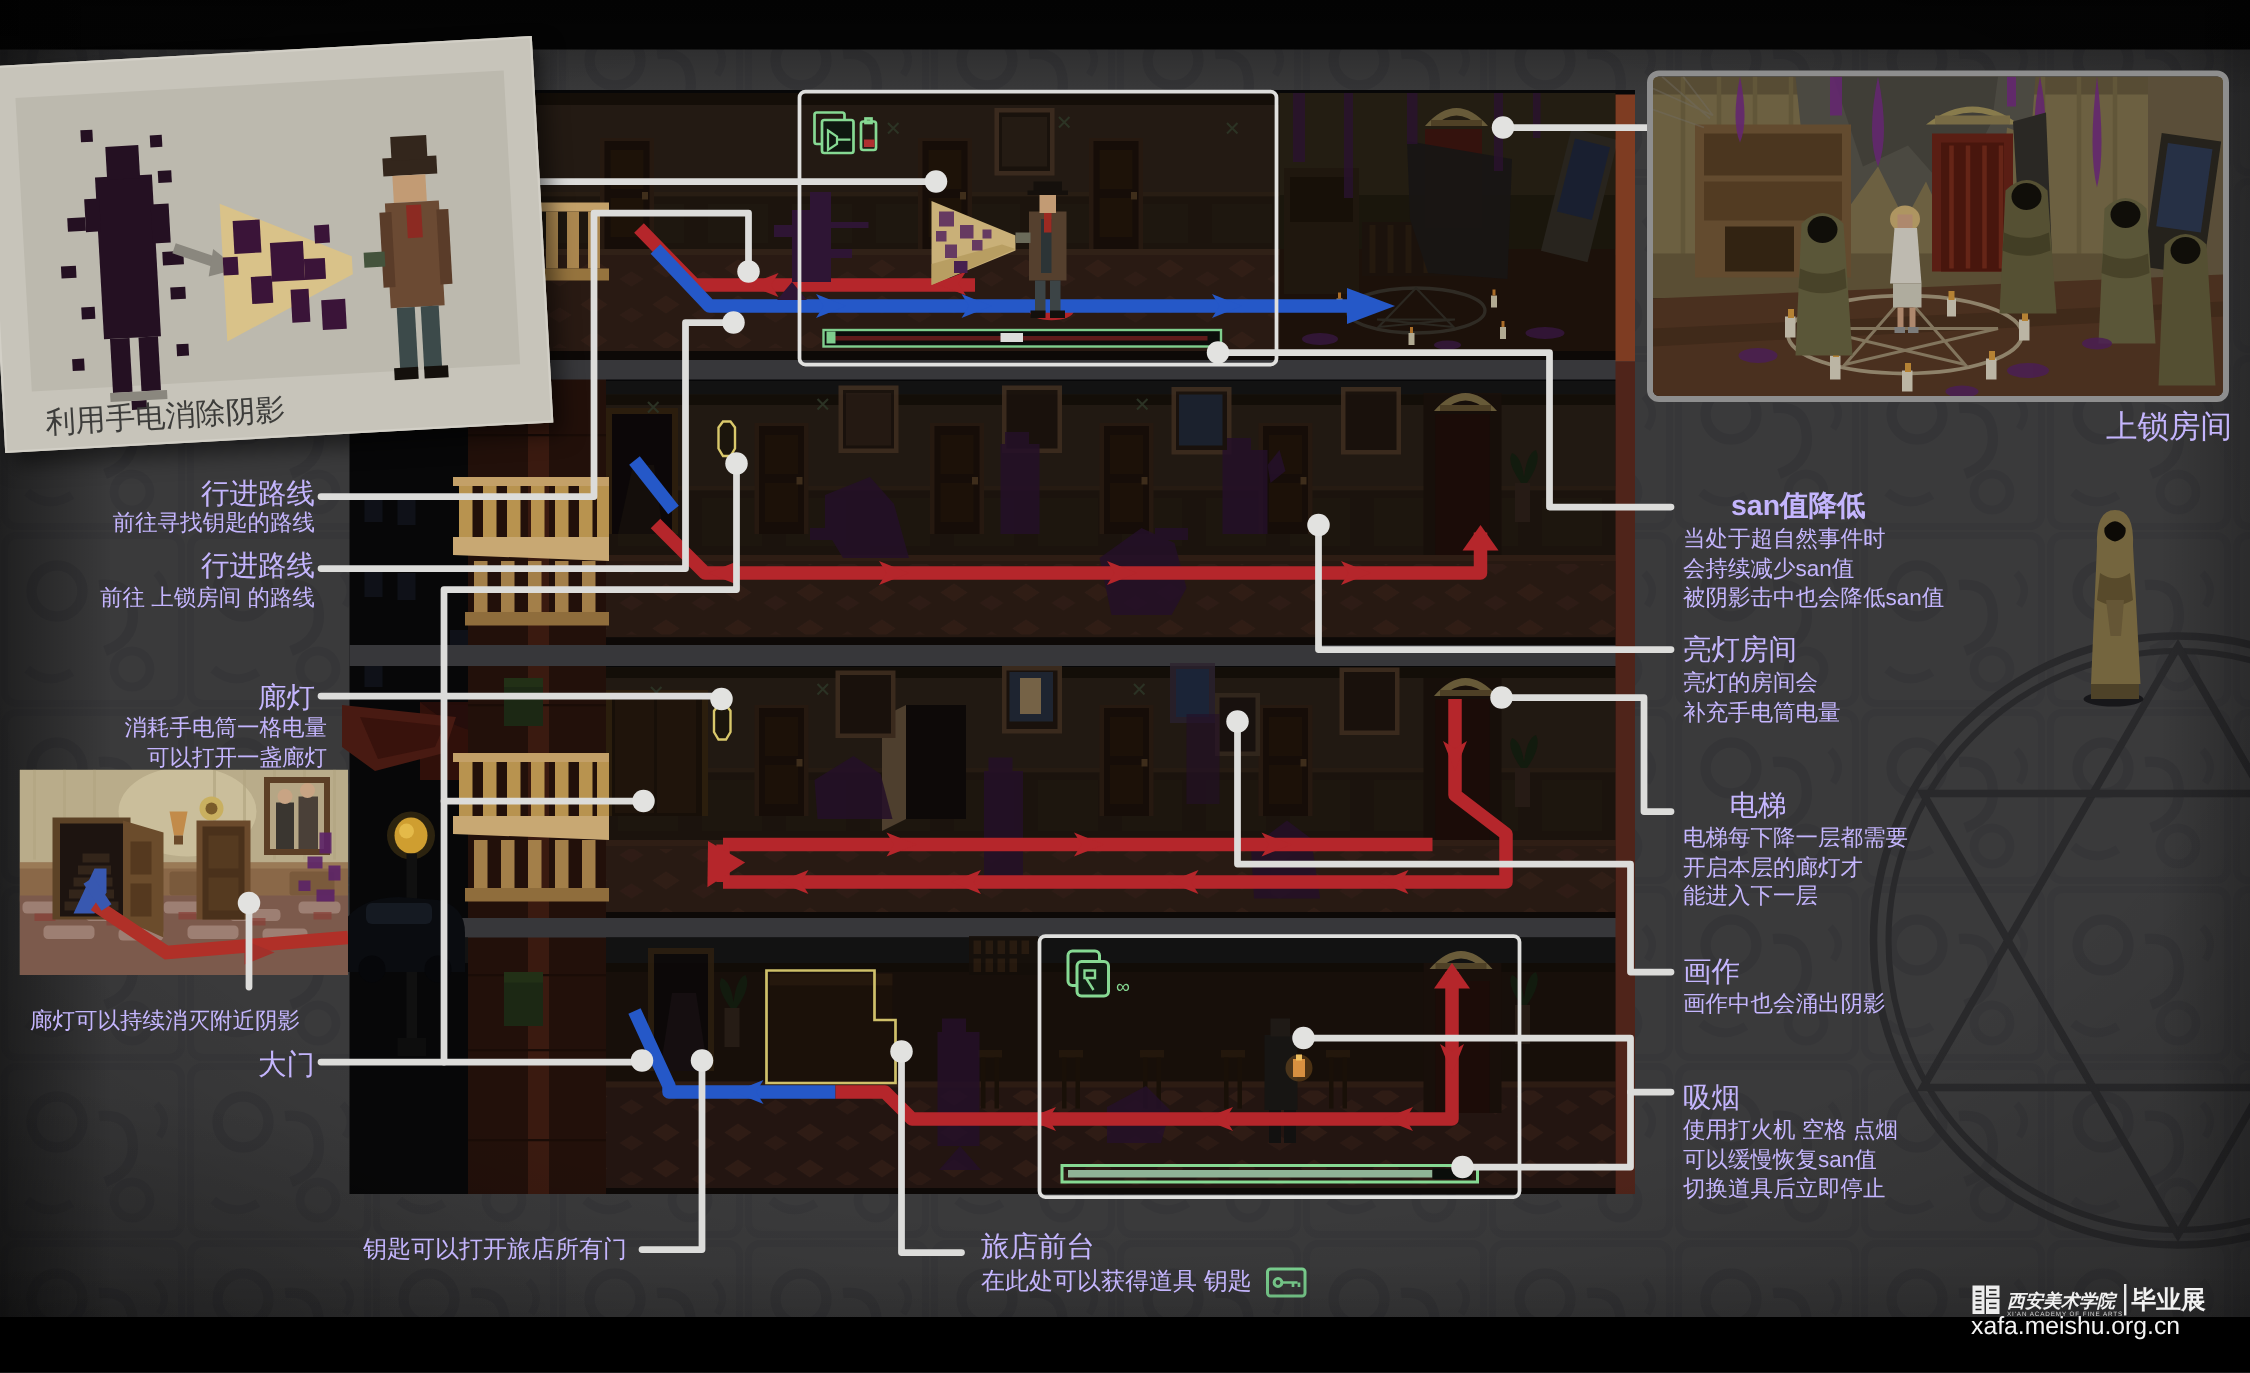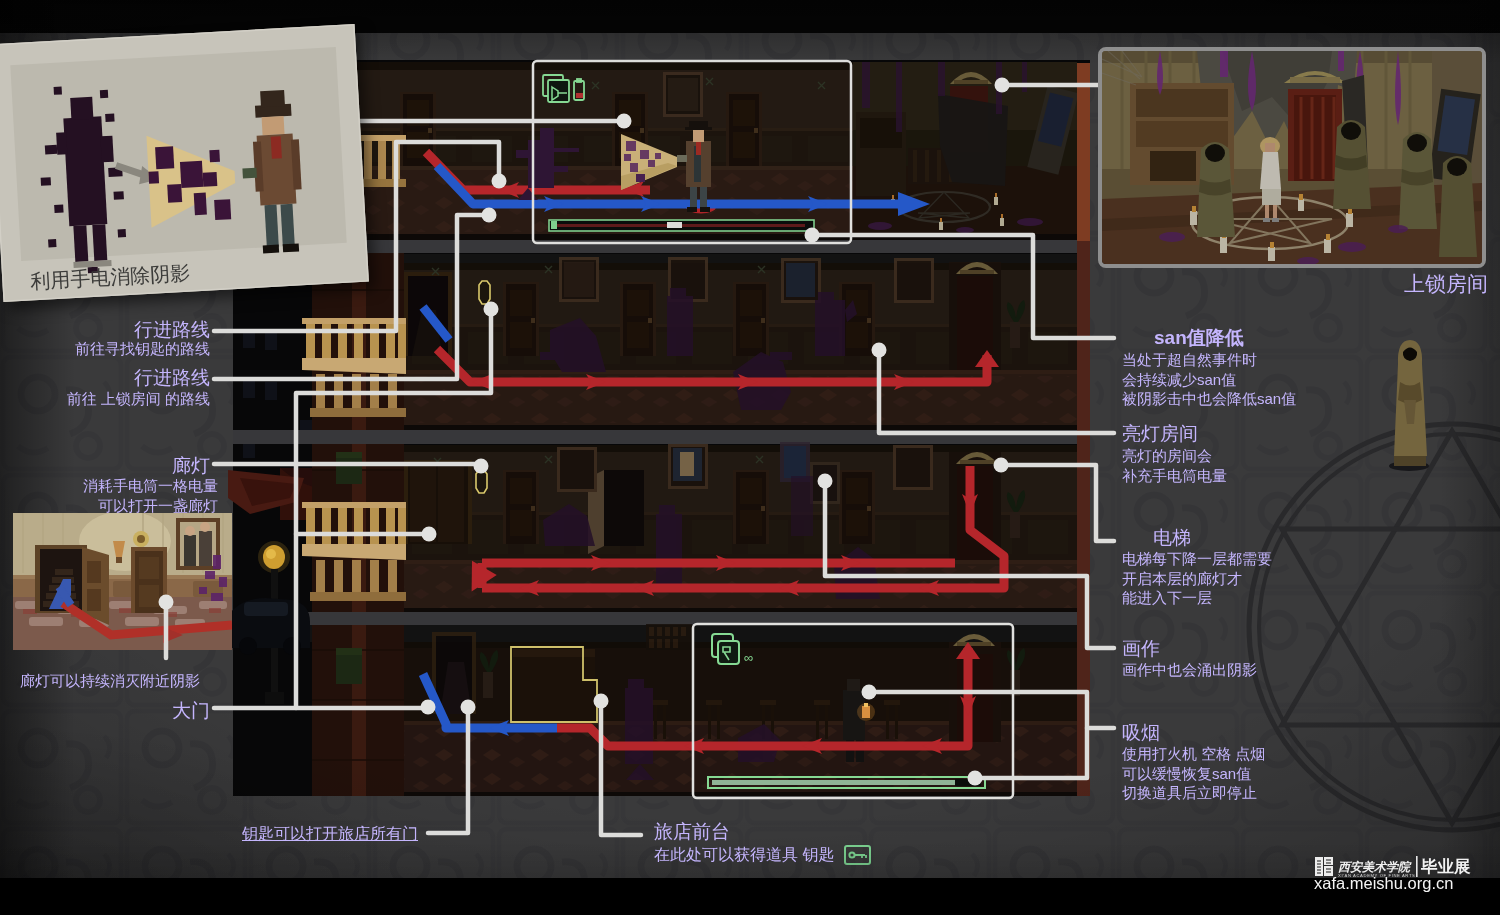--- a/index.html
+++ b/index.html
@@ -645,21 +645,21 @@
   </svg>
 
   <div class="t tt right-al" style="right:1290px;top:318px;">行进路线</div>
   <div class="t tb right-al" style="right:1290px;top:339px;">前往寻找钥匙的路线</div>
   <div class="t tt right-al" style="right:1290px;top:366px;">行进路线</div>
   <div class="t tb right-al" style="right:1290px;top:389px;">前往 上锁房间 的路线</div>
   <div class="t tt right-al" style="right:1290px;top:454px;">廊灯</div>
   <div class="t tb right-al" style="right:1282px;top:476px;text-align:right;">消耗手电筒一格电量<br>可以打开一盏廊灯</div>
   <div class="t tb" style="left:20px;top:671px;">廊灯可以持续消灭附近阴影</div>
   <div class="t tt right-al" style="right:1290px;top:699px;">大门</div>
-  <div class="t tb right-al" style="right:1082px;top:824px;font-size:16px;text-decoration:underline;">钥匙可以打开旅店所有门</div>
+  <div class="t tb right-al" style="right:1082px;top:824px;font-size:16px;">钥匙可以打开旅店所有门</div>
 
   <div class="t tt" style="left:654px;top:820px;">旅店前台</div>
   <div class="t tb" style="left:654px;top:845px;font-size:16px;">在此处可以获得道具 钥匙</div>
 
   <div class="t tt" style="left:1154px;top:326px;font-weight:bold;">san值降低</div>
   <div class="t tb" style="left:1122px;top:350px;">当处于超自然事件时<br>会持续减少san值<br>被阴影击中也会降低san值</div>
   <div class="t tt" style="left:1122px;top:422px;">亮灯房间</div>
   <div class="t tb" style="left:1122px;top:446px;">亮灯的房间会<br>补充手电筒电量</div>
   <div class="t tt" style="left:1122px;top:526px;margin-left:31px;">电梯</div>
   <div class="t tb" style="left:1122px;top:549px;">电梯每下降一层都需要<br>开启本层的廊灯才<br>能进入下一层</div>

